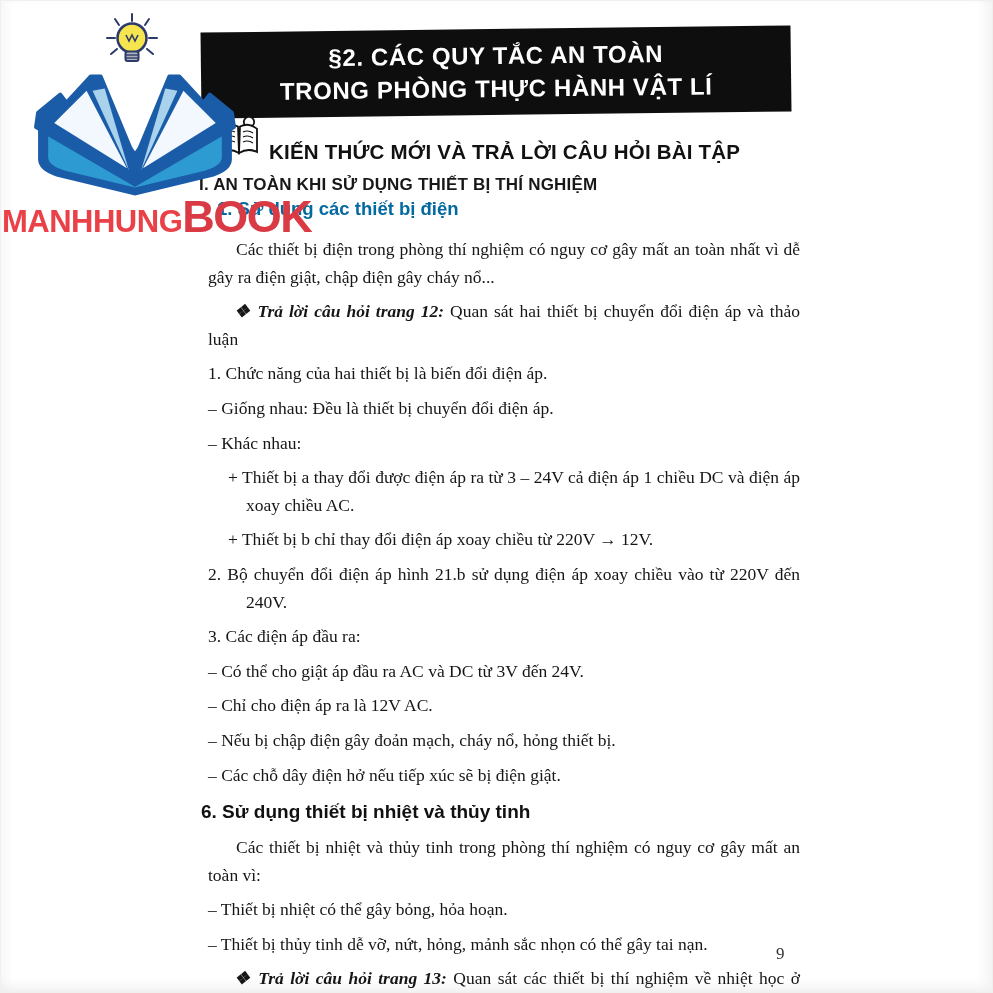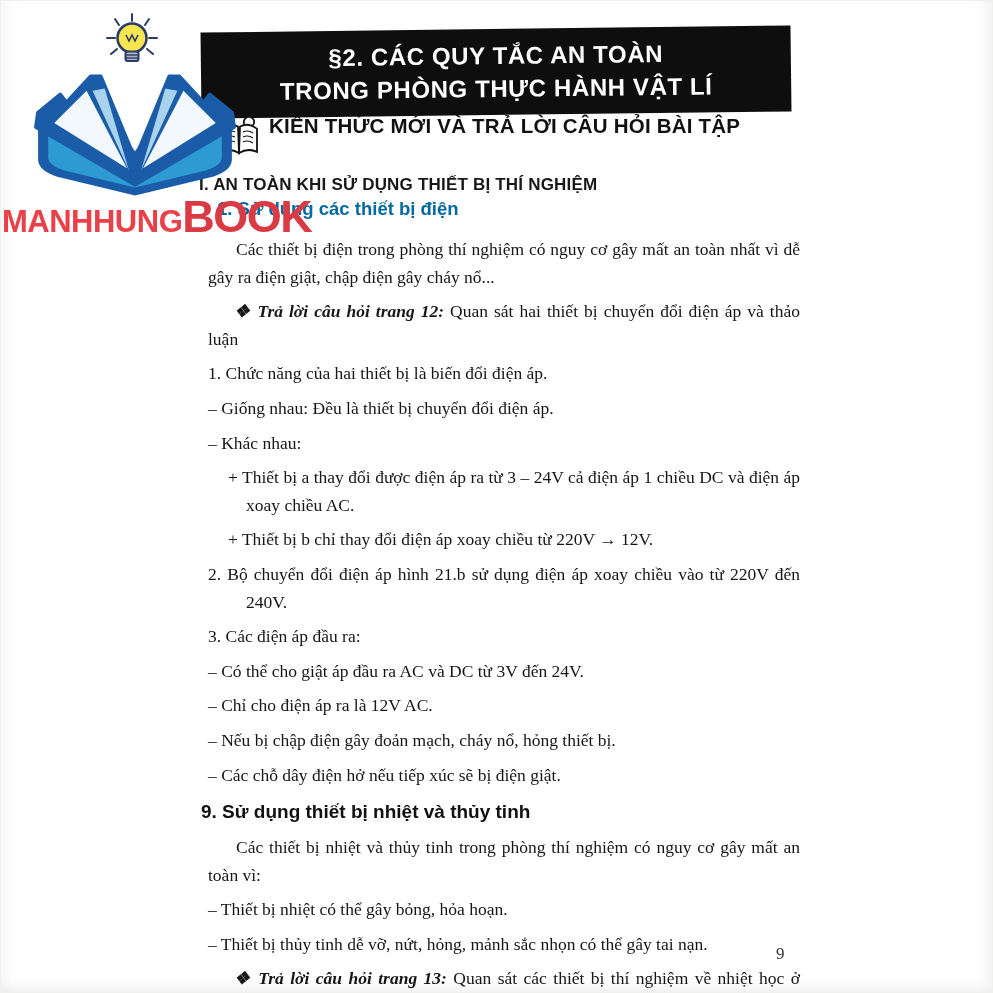--- a/index.html
+++ b/index.html
@@ -8,21 +8,21 @@
   .photo-edge{position:absolute;inset:0;pointer-events:none;
        box-shadow:inset 0 0 0 1px #f0f0ef, inset -7px -7px 12px rgba(0,0,0,0.05), inset 7px 0 10px rgba(0,0,0,0.03);}
 
   
   .banner{position:absolute;left:201px;top:29px;width:590px;height:86px;background:#0e0e0e;
        color:#ffffff;font-family:"Liberation Sans",sans-serif;font-weight:bold;text-align:center;
        display:flex;flex-direction:column;justify-content:center;gap:5px;font-size:24px;
        letter-spacing:0.6px;transform:rotate(-0.7deg);}
 
   
-  .krow{position:absolute;left:216px;top:114px;display:flex;align-items:flex-start;gap:7px;}
+  .krow{position:absolute;left:216px;top:114px;display:flex;align-items:flex-end;gap:7px;}
   .ktext{font-family:"Liberation Sans",sans-serif;font-weight:bold;font-size:20.5px;letter-spacing:0.2px;color:#111;}
   .sec1{position:absolute;left:199px;top:175px;font-family:"Liberation Sans",sans-serif;
        font-weight:bold;font-size:17px;color:#181818;letter-spacing:0.2px;text-align:right;}
   .sub1{position:absolute;left:217px;top:198px;font-family:"Liberation Sans",sans-serif;
        font-weight:bold;font-size:18.5px;color:#0369a1;}
 
   
   .content{position:absolute;left:201px;top:229px;width:606px;font-size:17.5px;line-height:27.6px;}
   .blk{margin:7px;}
   .p{text-indent:28px;text-align:justify;}
@@ -79,21 +79,21 @@
     <p class="blk">– Giống nhau: Đều là thiết bị chuyển đổi điện áp.</p>
     <p class="blk">– Khác nhau:</p>
     <p class="blk plus">+ Thiết bị a thay đổi được điện áp ra từ 3 – 24V cả điện áp 1 chiều DC và điện áp xoay chiều AC.</p>
     <p class="blk plus">+ Thiết bị b chỉ thay đổi điện áp xoay chiều từ 220V → 12V.</p>
     <p class="blk numj">2. Bộ chuyển đổi điện áp hình 21.b sử dụng điện áp xoay chiều vào từ 220V đến 240V.</p>
     <p class="blk num">3. Các điện áp đầu ra:</p>
     <p class="blk">– Có thể cho giật áp đầu ra AC và DC từ 3V đến 24V.</p>
     <p class="blk">– Chỉ cho điện áp ra là 12V AC.</p>
     <p class="blk">– Nếu bị chập điện gây đoản mạch, cháy nổ, hỏng thiết bị.</p>
     <p class="blk">– Các chỗ dây điện hở nếu tiếp xúc sẽ bị điện giật.</p>
-    <p class="blk h2blk">9. Sử dụng thiết bị nhiệt và thủy tinh</p>
+    <p class="blk h2blk">6. Sử dụng thiết bị nhiệt và thủy tinh</p>
     <p class="blk p">Các thiết bị nhiệt và thủy tinh trong phòng thí nghiệm có nguy cơ gây mất an toàn vì:</p>
     <p class="blk">– Thiết bị nhiệt có thể gây bỏng, hỏa hoạn.</p>
     <p class="blk">– Thiết bị thủy tinh dễ vỡ, nứt, hỏng, mảnh sắc nhọn có thể gây tai nạn.</p>
     <p class="blk q"><span class="lead">❖</span> <span class="lead">Trả lời câu hỏi trang 13:</span> <span>Quan sát các thiết bị thí nghiệm về nhiệt học ở Hình 2.2 ta thấy đa số là thủy tinh nên rất dễ vỡ, nứt, hỏng, còn đèn cồn dễ gây cháy, gây bỏng. Vì thế khi sử dụng chúng cần cẩn thận, nhẹ nhàng để không bị vỡ, chú ý tránh gây hỏa hoạn và bỏng.</span></p>
   </div>
 
   <div class="pagenum">9</div>
 
   <div class="wm">
     <span class="wm-bulb">

